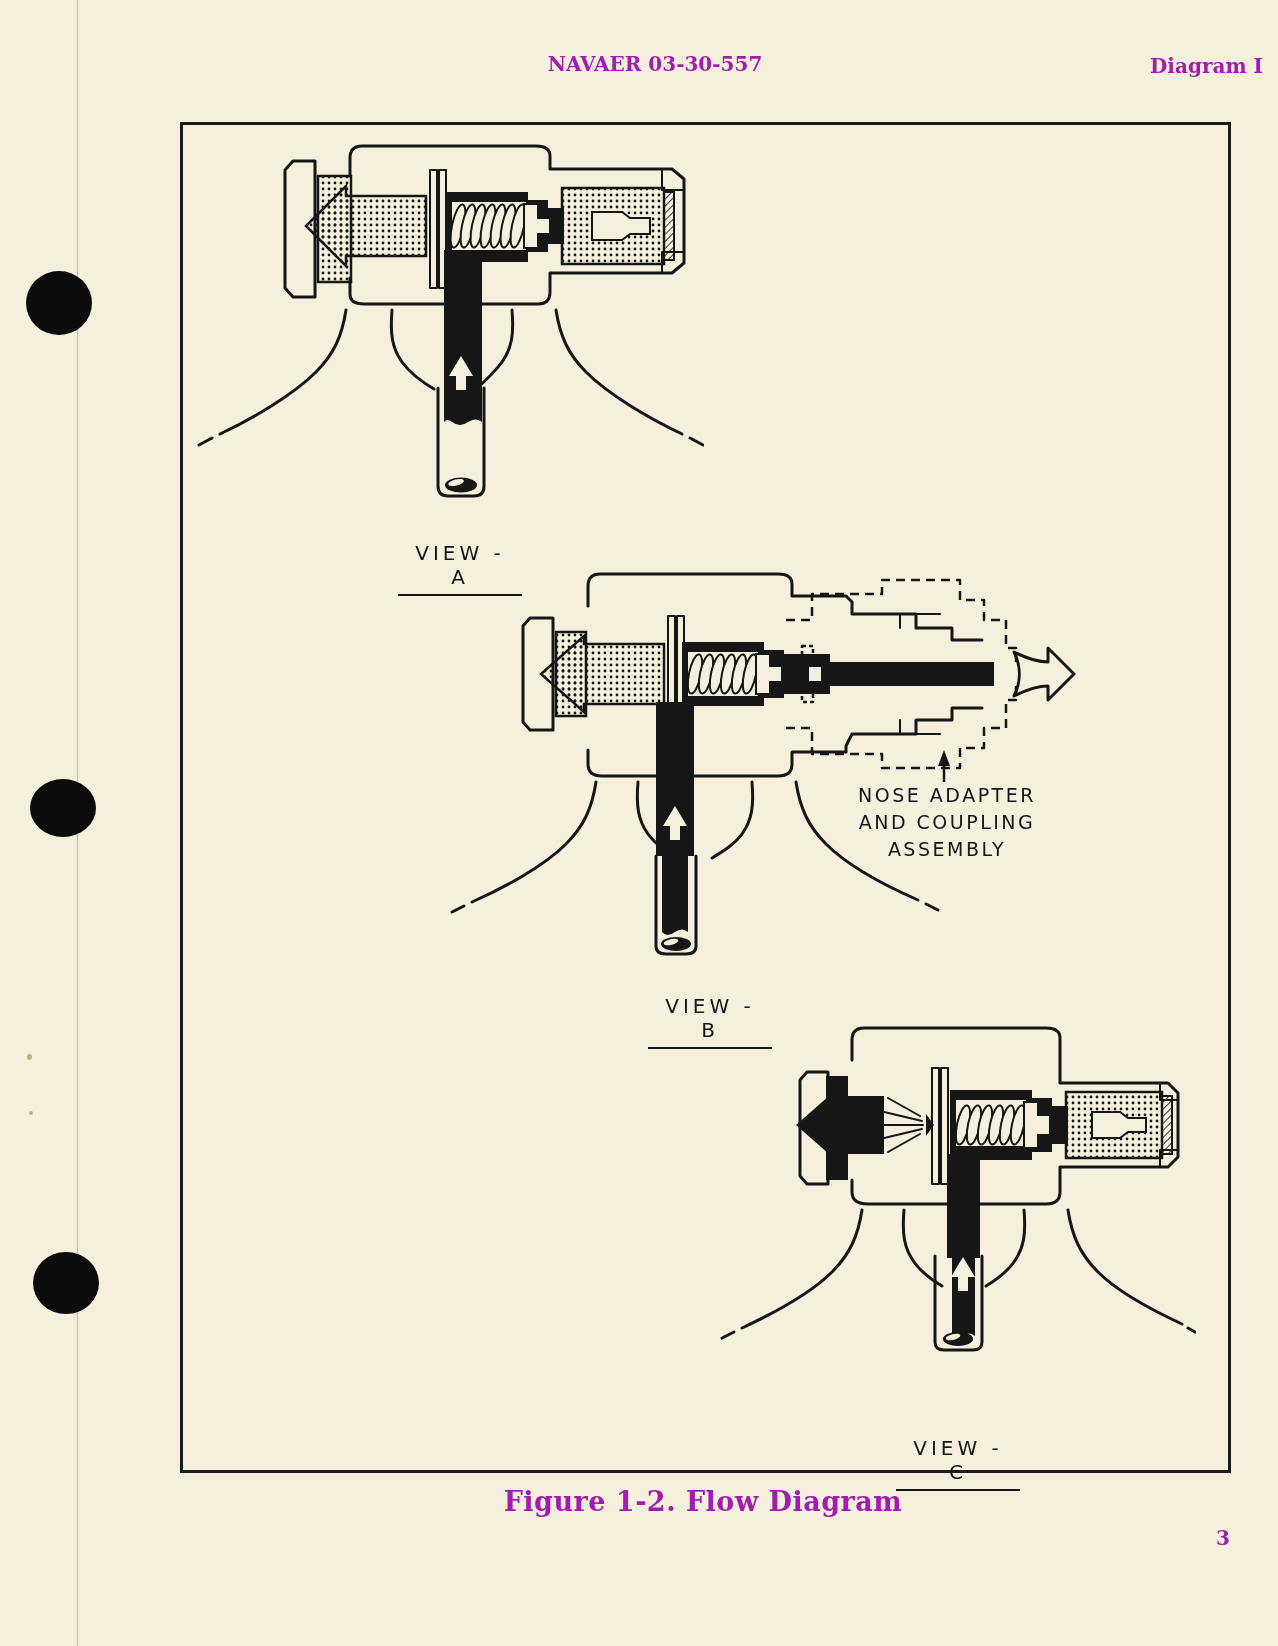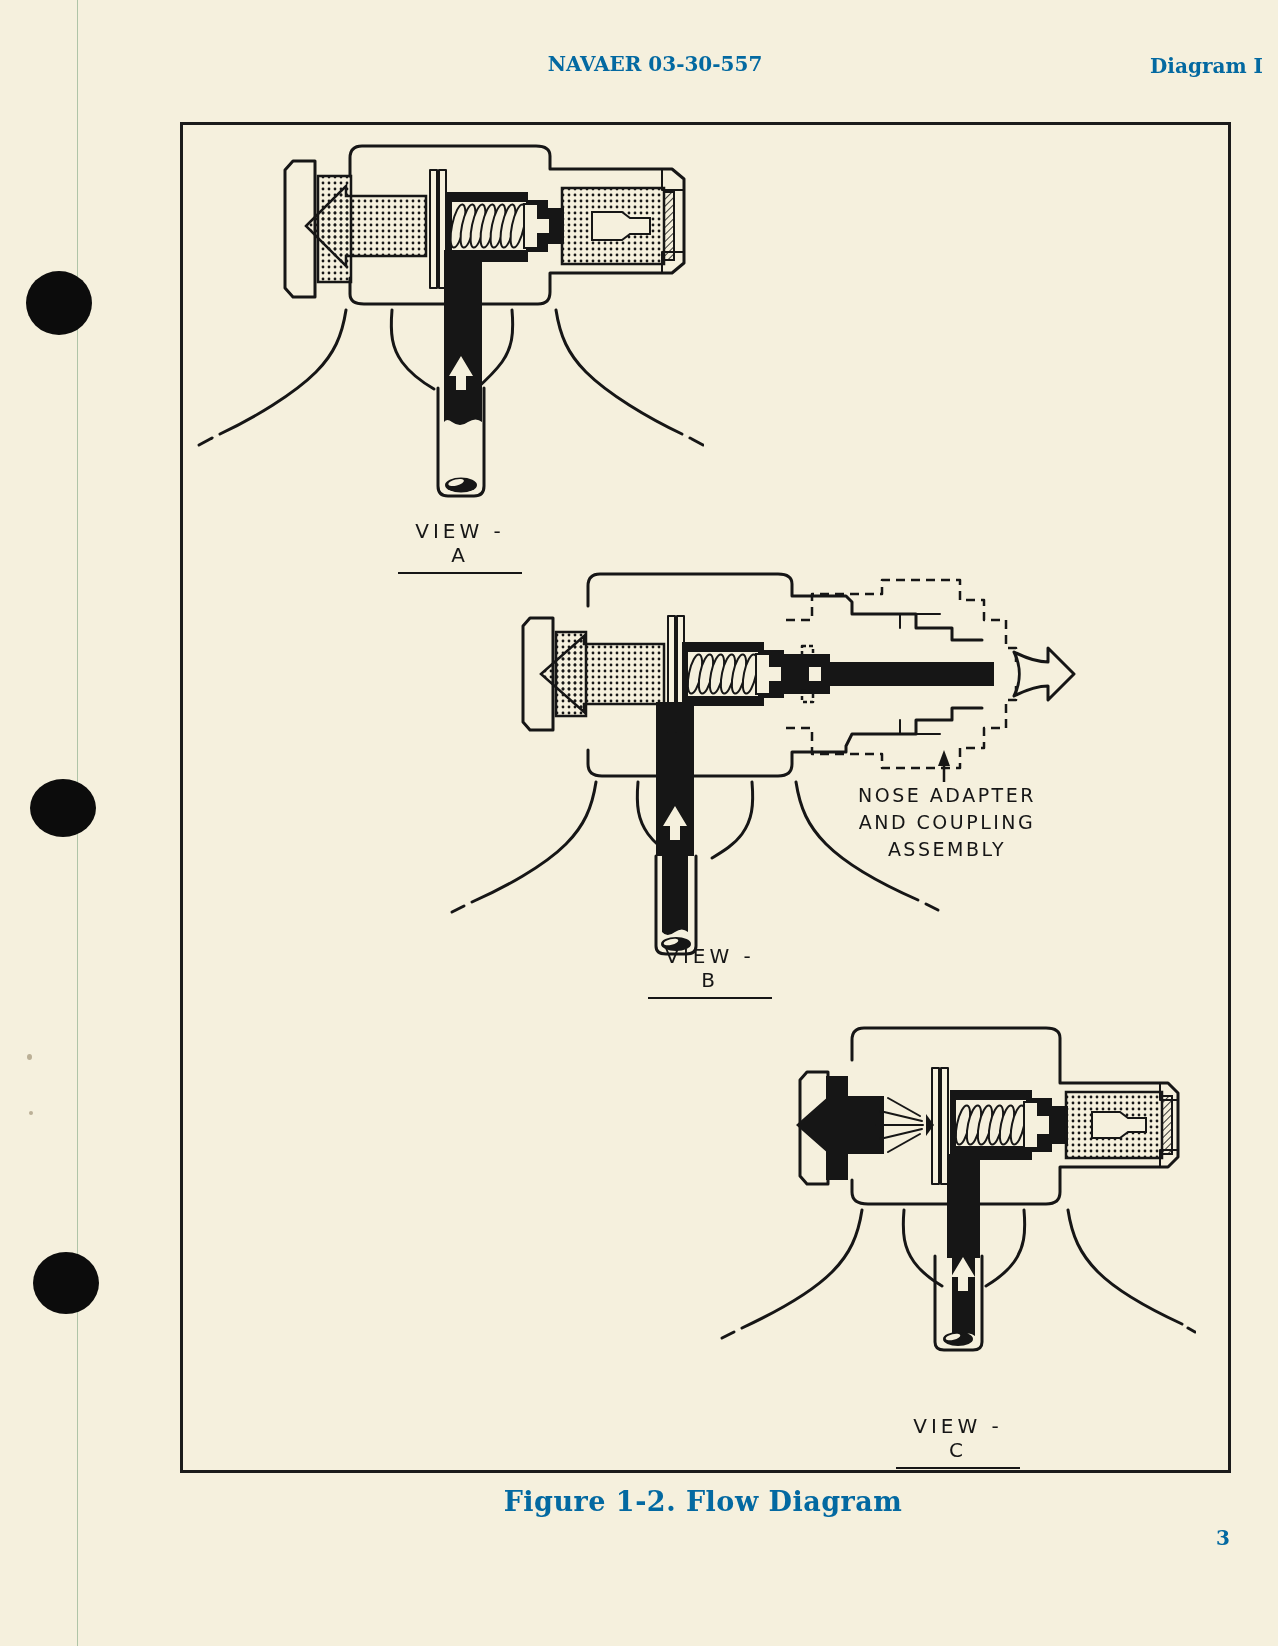--- a/index.html
+++ b/index.html
@@ -3,25 +3,25 @@
 <meta charset="utf-8">
 <style>
   html,body{margin:0;padding:0;}
   body{
     width:1278px;height:1646px;position:relative;
     background:#f5f0dd;
     font-family:"DejaVu Serif",serif;
     color:#161616;overflow:hidden;
   }
   .abs{position:absolute;}
-  .doc-serif{font-family:"DejaVu Serif",serif;font-weight:700;font-size:20px;color:#0369a1;}
+  .doc-serif{font-family:"DejaVu Serif",serif;font-weight:700;font-size:20px;color:#a21caf;}
   .tech{font-family:"DejaVu Sans",sans-serif;color:#161616;}
   .view-label{
     font-size:20px;letter-spacing:4px;text-align:center;
-    border-bottom:2.5px solid #161616;padding:0 6px 5px 6px;display:inline-block;
+    border-bottom:2.5px solid #161616;padding:0 6px 5px 6px;display:inline-block;margin-top:22px;
   }
   .view-label-wrap{text-align:center;}
   .annotation{
     font-size:19px;letter-spacing:2.5px;line-height:27px;text-align:center;
   }
   .figure-box{
     border:3px solid #1b1b1b;background:transparent;
   }
   .binder-hole{background:#0c0c0c;border-radius:50%;}
   .caption{font-size:27px;letter-spacing:0.5px;text-align:center;}
@@ -182,21 +182,21 @@
   <ellipse cx="260" cy="390" rx="15" ry="7" class="blackfill"></ellipse>
   <ellipse cx="255" cy="388" rx="7.5" ry="2.8" class="paperfill" transform="rotate(-14 255 388)"></ellipse>
 </svg>
 
 <div class="abs tech annotation" style="left:842px;top:782px;width:210px;text-align:center;">
   <div>NOSE ADAPTER</div>
   <div>AND COUPLING</div>
   <div>ASSEMBLY</div>
 </div>
 
-<div class="abs view-label-wrap" style="left:648px;top:944px;width:124px;">
+<div class="abs view-label-wrap" style="left:648px;top:972px;width:124px;">
   <span class="tech view-label">VIEW - B</span>
 </div>
 
 <svg class="abs" style="left:716px;top:1004px;" width="480" height="360" viewBox="0 0 480 360">
   <defs>
     <pattern id="pc-dots" width="6" height="6" patternUnits="userSpaceOnUse">
       <circle cx="3" cy="3" r="1.4" fill="#161616"></circle>
     </pattern>
     <pattern id="pc-hatch" width="5" height="5" patternUnits="userSpaceOnUse" patternTransform="rotate(45)">
       <line x1="0" y1="0" x2="0" y2="5" stroke="#161616" stroke-width="1.7"></line>

